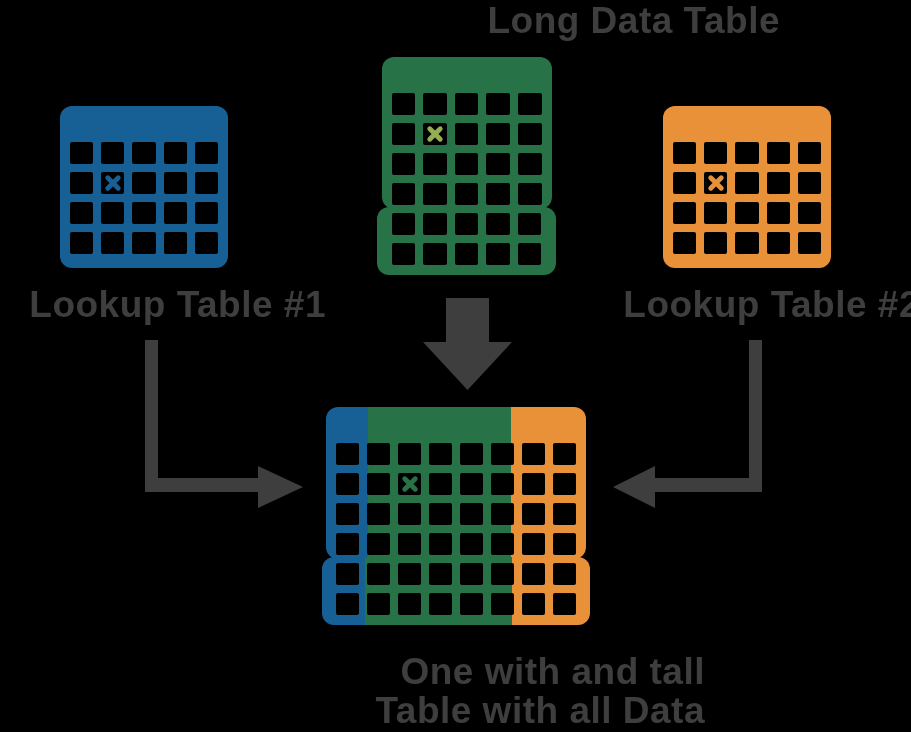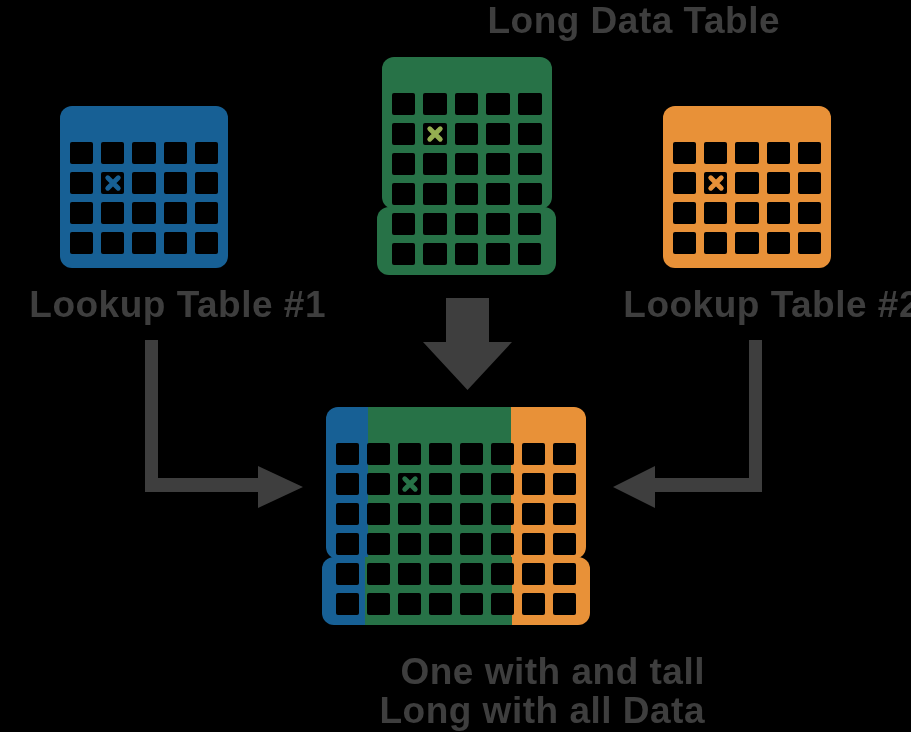--- a/index.html
+++ b/index.html
@@ -233,16 +233,16 @@
           <div class="cell"></div>
           <div class="cell"></div>
           <div class="cell"></div>
           <div class="cell"></div>
         </div>
       </div>
     </div>
 
   <div id="caption" class="txt">
     <div>One with and tall</div>
-    <div>Long with all Data</div>
+    <div>Table with all Data</div>
   </div>
 
 </div>
 
 </body></html>

